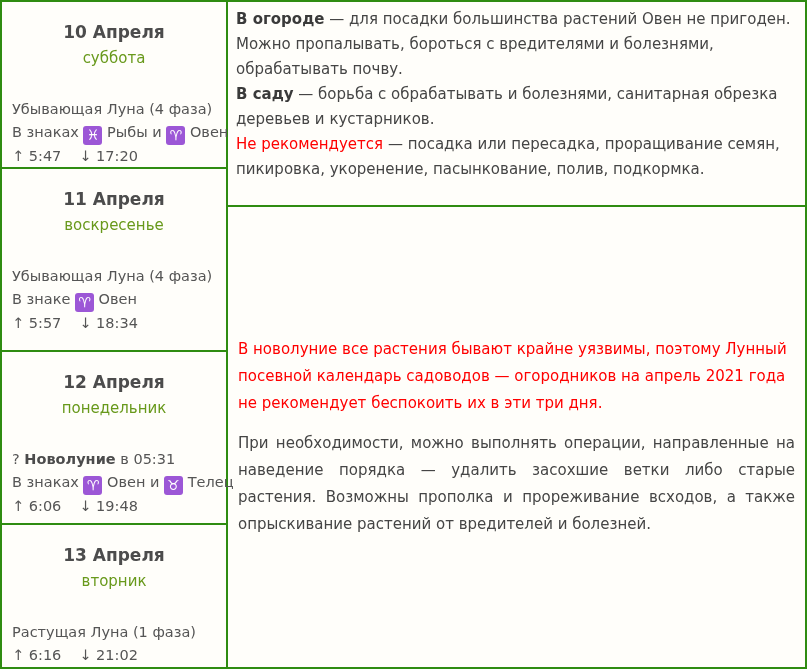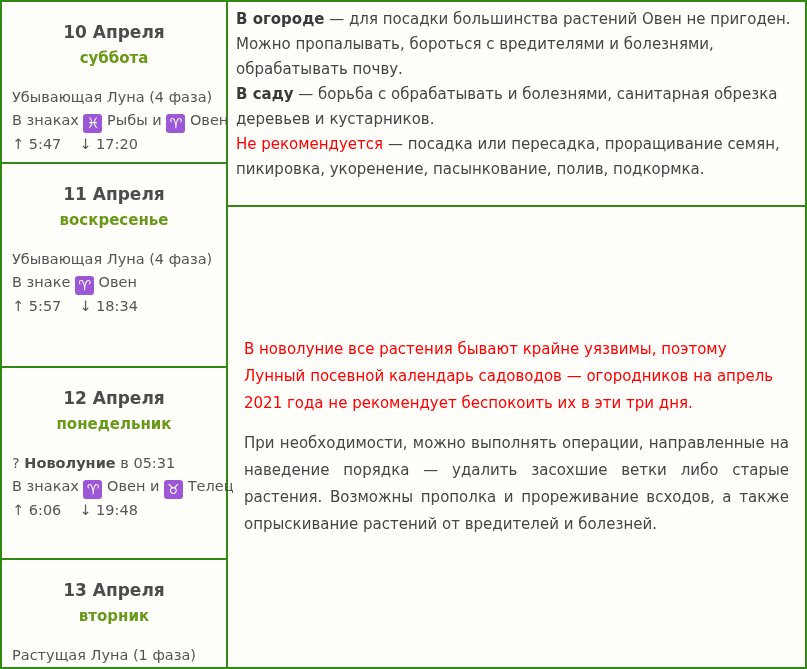--- a/index.html
+++ b/index.html
@@ -37,23 +37,23 @@
     padding:20px 6px 0 6px;
   }
   .day-cell:nth-child(1){height:167px;}
   .day-cell:nth-child(2){height:209px;}
   .day-cell:nth-child(3){height:198px;}
   .day-cell:nth-child(4){flex:1;border-bottom:none;}
   .day-date{
     text-align:center;font-weight:bold;font-size:17px;color:var(--c-date);
   }
   .day-weekday{
-    text-align:center;font-size:15px;color:var(--c-weekday);margin-top:7px;font-weight:bold;
+    text-align:center;font-size:15px;color:var(--c-weekday);margin-top:7px;
   }
-  .day-info-block{margin-top:19px;padding-left:4px;}
+  .day-info-block{margin-top:31px;padding-left:4px;}
   .day-info{font-size:14.5px;color:var(--c-info);line-height:23px;white-space:nowrap;}
   .day-info b{color:var(--c-date);}
   .badge{
     display:inline-block;width:19px;height:19px;line-height:19px;
     background:var(--c-badge);color:var(--c-badge-fg);
     text-align:center;border-radius:3px;font-size:14px;
     vertical-align:-3px;
   }
   .times .arrow{color:var(--c-info);}
   .times .set-group{margin-left:18px;text-align:right;}
@@ -62,21 +62,21 @@
     border-bottom:2px solid var(--c-border);
     padding:5px 8px 0 8px;
     font-size:15px;line-height:25px;color:var(--c-body);
     overflow:hidden;
   }
   .right-top p{margin:0;}
   .right-top b{color:var(--c-bold);}
   .red-label{color:var(--c-red);}
   .right-big{
     flex:1;
-    padding:0 16px;
+    padding:0 10px;
     display:flex;flex-direction:column;justify-content:center;
     font-size:15px;line-height:27px;color:var(--c-body);
     overflow:hidden;
   }
   .right-big p{margin:0;}
   .red-para{color:var(--c-red);margin-bottom:13px !important;}
   .just{text-align:justify;}
 </style>
 </head>
 <body>
@@ -117,20 +117,23 @@
         <span><span class="arrow">↑</span> <span>6:06</span></span><span class="set-group"><span class="arrow">↓</span> <span>19:48</span></span>
       </div>
     </div>
   </div>
 
   <div class="day-cell">
     <div class="day-date">13 Апреля</div>
     <div class="day-weekday">вторник</div>
     <div class="day-info-block">
       <div class="day-info phase"><span>Растущая Луна (1 фаза)</span></div>
+      <div class="day-info times">
+        <span><span class="arrow">↑</span> <span>6:16</span></span><span class="set-group"><span class="arrow">↓</span> <span>21:02</span></span>
+      </div>
     </div>
   </div>
 </div>
   <div class="right-col">
     <div class="right-top">
       <p><b>В огороде</b><span> — для посадки большинства растений Овен не пригоден. Можно пропалывать, бороться с вредителями и болезнями, обрабатывать почву.</span></p>
       <p><b>В саду</b><span> — борьба с обрабатывать и болезнями, санитарная обрезка деревьев и кустарников.</span></p>
       <p><span class="red-label">Не рекомендуется</span><span> — посадка или пересадка, проращивание семян, пикировка, укоренение, пасынкование, полив, подкормка.</span></p>
     </div>
     <div class="right-big">

